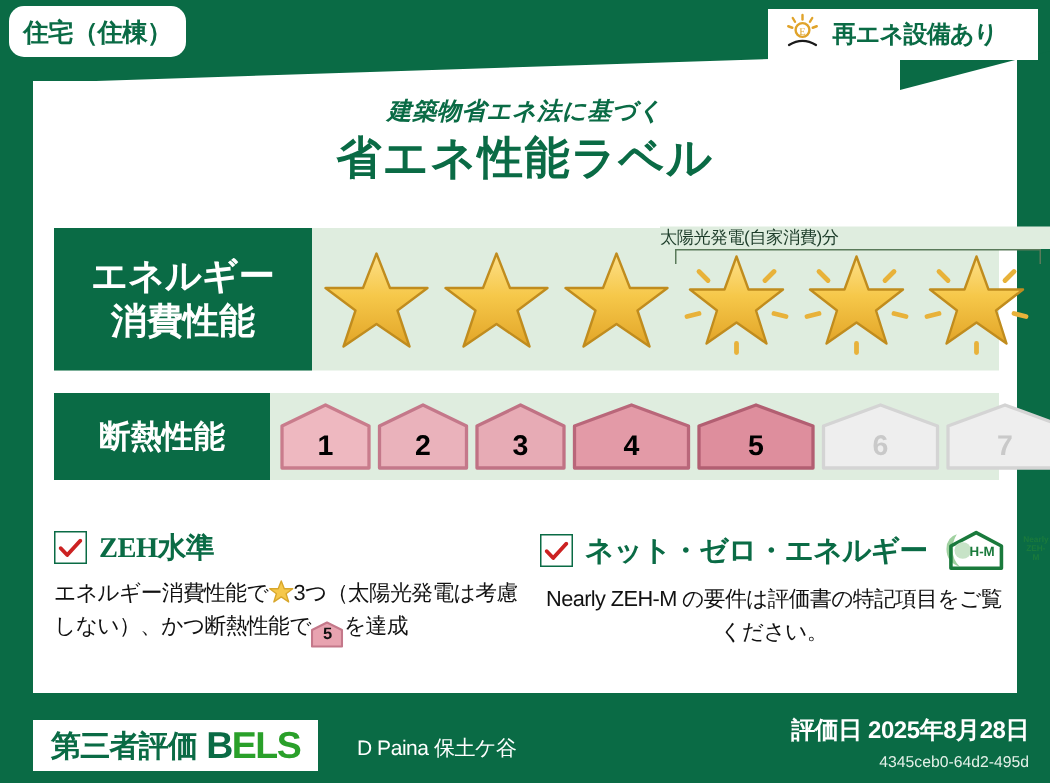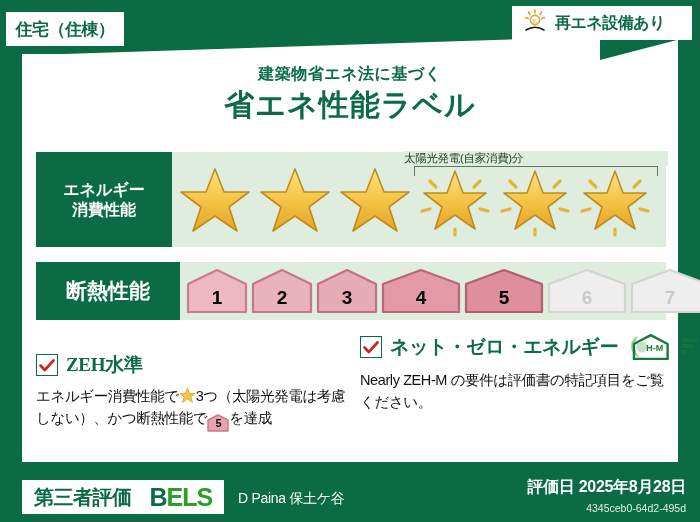--- a/index.html
+++ b/index.html
@@ -12,27 +12,28 @@
   }
 
   
   #label-root {
     position: absolute; inset: 0;
     background: #0a6b45;
   }
 
   
   #tag-housing {
-    position: absolute; left: 6px; top: 12px;
+    position: absolute; left: 6px; top: 4px;
     width: 118px; height: 34px;
     background: #ffffff;
     display: flex; align-items: center; justify-content: center;
     color: #0a6b45; font-weight: bold; font-size: 17px;
     letter-spacing: -0.5px;
     z-index: 6;
+    border-radius: 10px;
   }
 
   
   #badge-renewable {
     position: absolute; right: 8px; top: 6px;
     height: 34px; min-width: 180px;
     background: #ffffff;
     display: flex; align-items: center; gap: 7px;
     padding: 0 12px 0 10px;
     z-index: 6;
@@ -59,20 +60,21 @@
     clip-path: polygon(0 0, 100% 0, 100% 0, 0 100%);
     z-index: 4;
   }
 
   
   #title-sub {
     position: absolute; left: 0; right: 0; top: 64px;
     text-align: center; color: #0a6b45;
     font-size: 16px; font-weight: bold; letter-spacing: 0.5px;
     z-index: 5;
+    font-style: italic;
   }
   #title-main {
     position: absolute; left: 0; right: 0; top: 85px;
     text-align: center; color: #0a6b45;
     font-size: 30px; font-weight: bold; letter-spacing: 1px;
     z-index: 5;
   }
 
   
   .metric-row {
@@ -83,21 +85,21 @@
   .metric-label {
     background: #0a6b45; color: #ffffff;
     display: flex; flex-direction: column;
     align-items: center; justify-content: center;
     font-weight: bold; letter-spacing: 0px;
     flex: 0 0 auto;
   }
   .metric-body { flex: 1 1 auto; position: relative; }
 
   #row-energy { left: 36px; top: 152px; width: 630px; height: 95px; }
-  #row-energy .metric-label { width: 136px; font-size: 16px; line-height: 1.25; }
+  #row-energy .metric-label { width: 172px; font-size: 24px; line-height: 1.25; }
   #row-insul  { left: 36px; top: 262px; width: 630px; height: 58px; }
   #row-insul  .metric-label { width: 144px; font-size: 21px; }
 
   
   #stars {
     position: absolute; left: 4px; top: 50%;
     transform: translateY(-50%);
     display: flex; align-items: center; gap: 2px;
   }
   .star-wrap { position: relative; width: 78px; height: 74px; }
@@ -126,21 +128,21 @@
     display: flex; align-items: flex-end; justify-content: center;
     font-weight: bold; font-size: 19px;
     padding-bottom: 5px;
   }
   .house span { position: relative; z-index: 2; }
   .house svg { position: absolute; inset: 0; width: 100%; height: 100%; z-index: 1; }
 
   
   .zeh-col { position: absolute; z-index: 5; }
   #zeh-left  { left: 36px;  top: 352px; width: 310px; }
-  #zeh-right { left: 360px; top: 332px; width: 312px; }
+  #zeh-right { left: 360px; top: 352px; width: 312px; text-align: center; }
 
   .zeh-head { display: flex; align-items: center; gap: 8px; margin-bottom: 7px; }
   .check-box {
     width: 22px; height: 22px; border: 1.6px solid #0a6b45;
     background: #fff; display: flex; align-items: center; justify-content: center;
     flex: 0 0 auto;
   }
   .zeh-title {
     color: #0a6b45; font-weight: bold; font-size: 19px; letter-spacing: -0.3px;
     white-space: nowrap;
@@ -157,21 +159,20 @@
   }
   .inline-house svg { position:absolute; inset:0; width:100%; height:100%; z-index:1; }
   .inline-house b { position: relative; z-index: 2; line-height: 18px; font-weight: bold; }
 
   
   #footer-bels {
     position: absolute; left: 22px; bottom: 8px;
     height: 34px; background: #ffffff;
     display: flex; align-items: center; padding: 0 12px;
     z-index: 6;
-    gap: 12px;
   }
   #footer-bels .jp { color:#0a6b45; font-weight: bold; font-size: 20px; letter-spacing: -0.5px; }
   #footer-bels .bels { font-weight: bold; font-size: 25px; margin-left: 6px; letter-spacing: -1px; }
   #footer-bels .bels .b1 { color: #0a6b45; }
   #footer-bels .bels .b2 { color: #2aa02a; margin-top: 11px; }
   #footer-building {
     position: absolute; left: 238px; bottom: 14px;
     color: #ffffff; font-size: 14px; z-index: 6; letter-spacing: -0.3px;
   }
   #footer-date {

